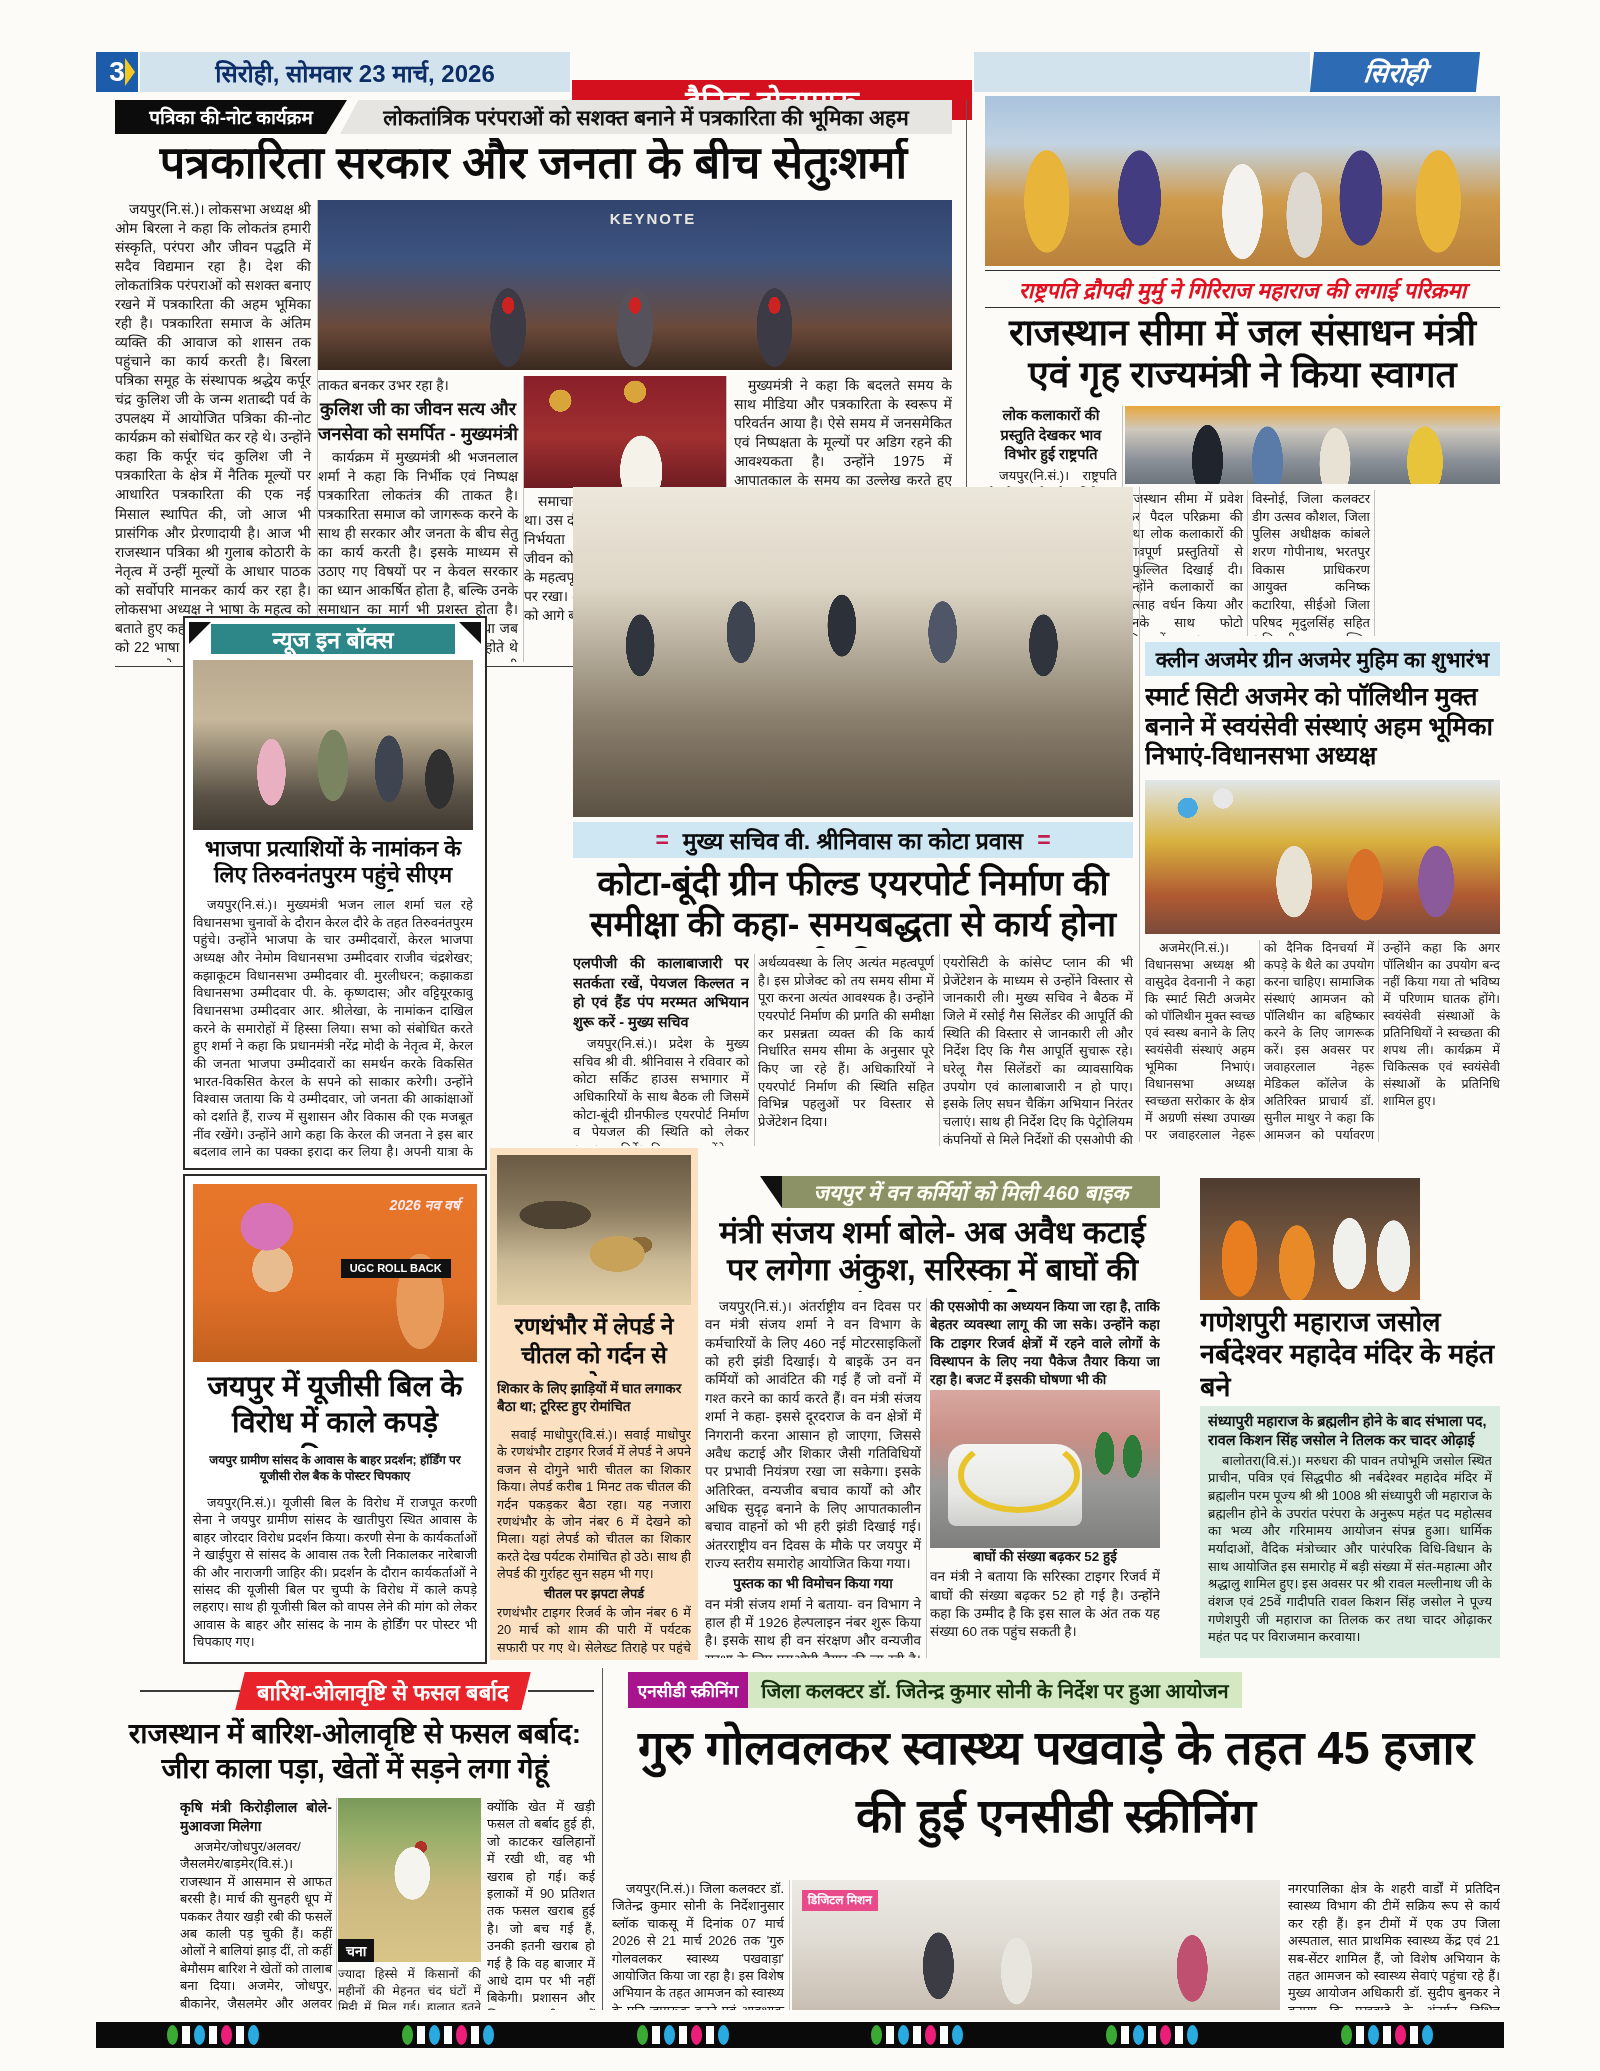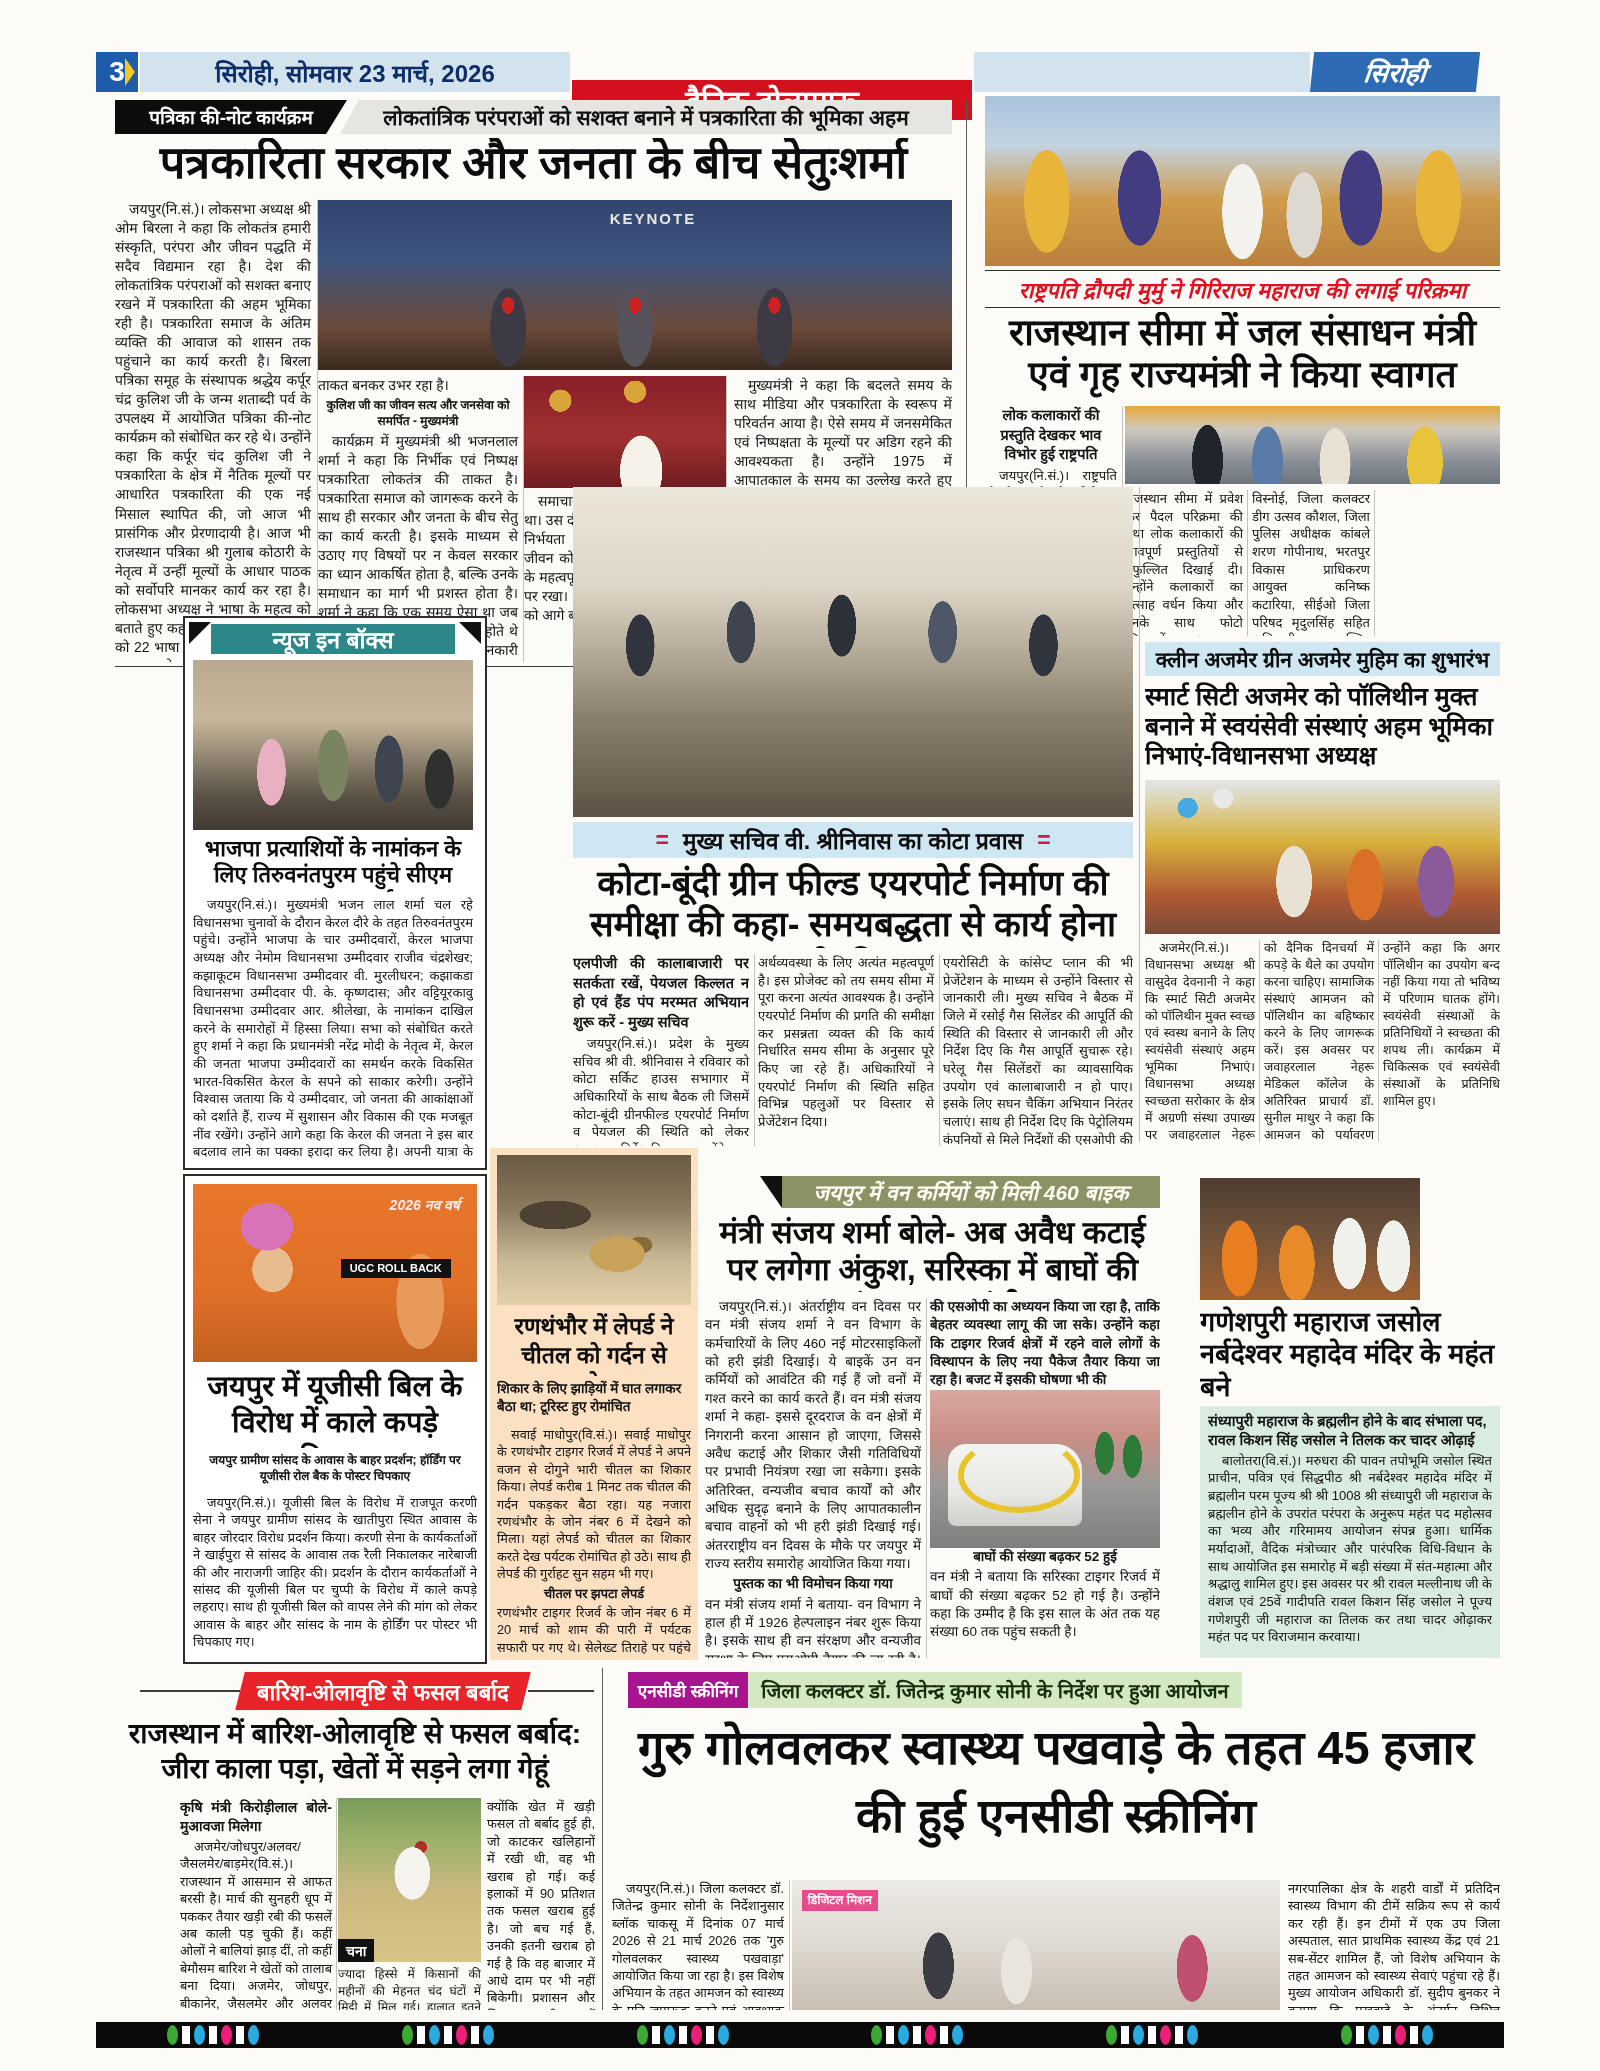--- a/index.html
+++ b/index.html
@@ -159,21 +159,21 @@
   <div class="abs bodytxt colrule" style="left:115px;top:200px;width:196px;height:462px;padding-right:6px;">
       <p>जयपुर(नि.सं.)। लोकसभा अध्यक्ष श्री ओम बिरला ने कहा कि लोकतंत्र हमारी संस्कृति, परंपरा और जीवन पद्धति में सदैव विद्यमान रहा है। देश की लोकतांत्रिक परंपराओं को सशक्त बनाए रखने में पत्रकारिता की अहम भूमिका रही है। पत्रकारिता समाज के अंतिम व्यक्ति की आवाज को शासन तक पहुंचाने का कार्य करती है। बिरला पत्रिका समूह के संस्थापक श्रद्धेय कर्पूर चंद्र कुलिश जी के जन्म शताब्दी पर्व के उपलक्ष्य में आयोजित पत्रिका की-नोट कार्यक्रम को संबोधित कर रहे थे। उन्होंने कहा कि कर्पूर चंद कुलिश जी ने पत्रकारिता के क्षेत्र में नैतिक मूल्यों पर आधारित पत्रकारिता की एक नई मिसाल स्थापित की, जो आज भी प्रासंगिक और प्रेरणादायी है। आज भी राजस्थान पत्रिका श्री गुलाब कोठारी के नेतृत्व में उन्हीं मूल्यों के आधार पाठक को सर्वोपरि मानकर कार्य कर रहा है। लोकसभा अध्यक्ष ने भाषा के महत्व को बताते हुए कहा कि लोकसभा में सदस्यों को 22 भाषा में बोलने का अवसर दिया गया। इससे जनप्रतिनिधियों का अपनी क्षेत्र की जनता के साथ जुड़ाव मजबूत हुआ। कुलिश जी ने कहा था कि जनसंख्या बोझ नहीं है। आज भारत दुनिया की सबसे बड़ी</p>
     </div>
 
   <div class="ph ph-keynote" style="left:318px;top:200px;width:634px;height:170px;">
       <span>KEYNOTE</span>
     </div>
 
   <div class="abs bodytxt colrule" style="left:318px;top:376px;width:200px;height:286px;padding-right:5px;">
     <p class="noind">ताकत बनकर उभर रहा है।</p>
-    <p class="crosshead" style="font-size:12px;">कुलिश जी का जीवन सत्य और जनसेवा को समर्पित - मुख्यमंत्री</p>
+    <p class="crosshead" style="font-size:18px;">कुलिश जी का जीवन सत्य और जनसेवा को समर्पित - मुख्यमंत्री</p>
     <p>कार्यक्रम में मुख्यमंत्री श्री भजनलाल शर्मा ने कहा कि निर्भीक एवं निष्पक्ष पत्रकारिता लोकतंत्र की ताकत है। पत्रकारिता समाज को जागरूक करने के साथ ही सरकार और जनता के बीच सेतु का कार्य करती है। इसके माध्यम से उठाए गए विषयों पर न केवल सरकार का ध्यान आकर्षित होता है, बल्कि उनके समाधान का मार्ग भी प्रशस्त होता है। शर्मा ने कहा कि एक समय ऐसा था जब राजस्थान में सीमित समाचार पत्र होते थे और लोगों को सम्पूर्ण प्रदेश की जानकारी के लिए विशेष रूप से</p>
   </div>
 
   <div class="abs" style="left:524px;top:376px;width:202px;height:286px;overflow:hidden;border-right:1px solid #c4c2bd;">
     <div class="ph ph-speaker" style="position:relative;width:202px;height:112px;"></div>
     <div class="bodytxt" style="margin-top:4px;">
         <p>समाचार पत्र पढ़ने का इंतजार रहता था। उस दौर में श्रद्धेय कुलिश जी ने सत्य, निर्भयता और जनसेवा के प्रति अपने जीवन को समर्पित कर समाज और राष्ट्र के महत्वपूर्ण विषयों को प्रमुखता से पटल पर रखा। श्री गुलाब कोठारी भी इन मूल्यों को आगे बढ़ाने का काम कर रहे हैं।</p>
       </div>
   </div>
 

